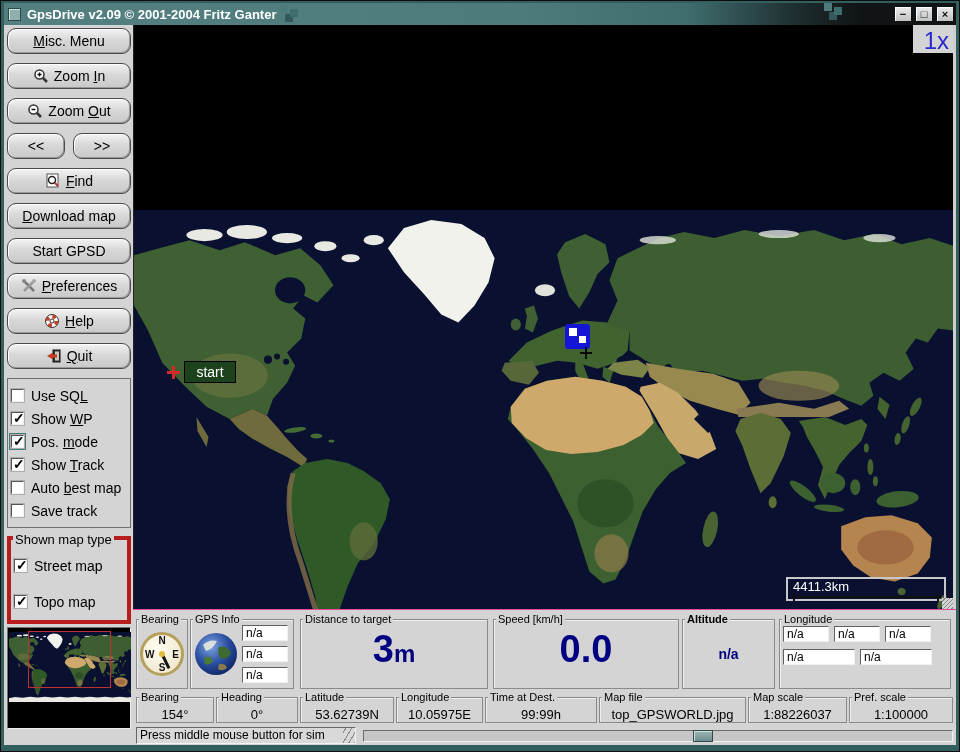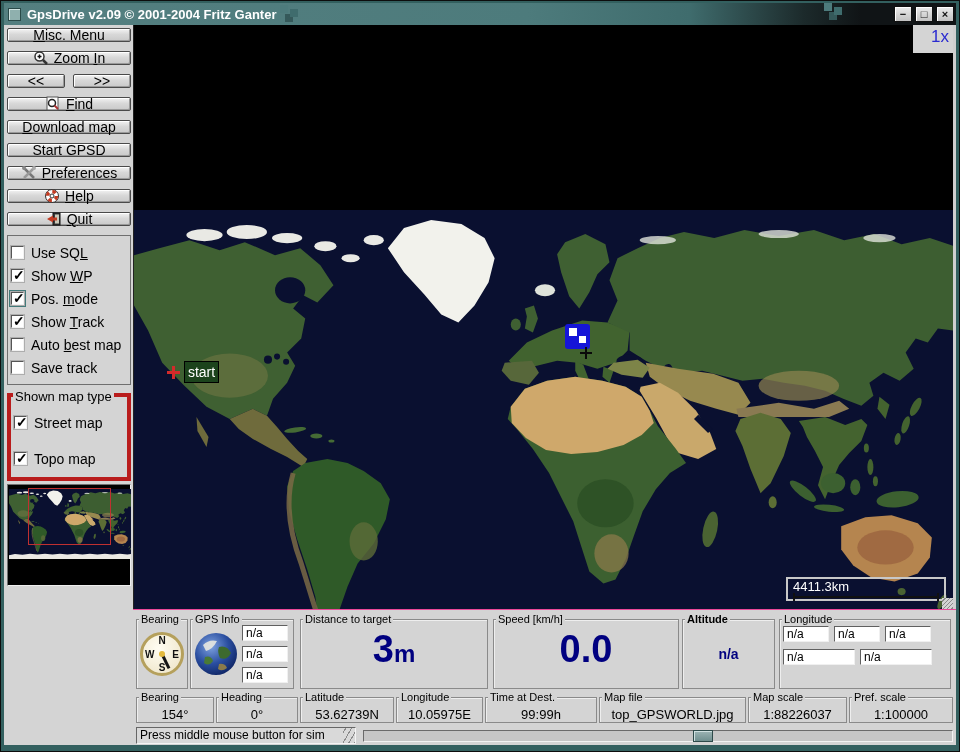--- a/index.html
+++ b/index.html
@@ -21,23 +21,23 @@
   .tbtn { width:18px; height:16px; background:linear-gradient(#ececec,#c2c2c2);
     border:1px solid #101010; box-shadow:inset 1px 1px 0 #fff;
     display:flex; align-items:center; justify-content:center;
     font-size:11px; font-weight:bold; color:#111; line-height:1; }
 
   .main { display:flex; height:720px; background:#d4d4d4; }
 
   
   .sidebar { width:129px; padding:3px 2px 0 3px; background:#d4d4d4; }
   .sbtn { display:flex; align-items:center; justify-content:center; gap:5px;
-    height:14px; margin-bottom:9px; font-size:14px; color:#000; cursor:default;
+    height:26px; margin-bottom:9px; font-size:14px; color:#000; cursor:default;
     background:linear-gradient(180deg,#f3f3f3,#d8d8d8 45%,#c9c9c9);
-    border:1px solid #4a4a4a; border-radius:2px;
+    border:1px solid #4a4a4a; border-radius:9px;
     box-shadow:inset 1px 1px 0 #fff, inset -1px -1px 0 #9a9a9a; }
   .pager { display:flex; gap:8px; margin-bottom:9px; }
   .pager .sbtn { flex:1; margin-bottom:0; }
   .bicon { display:flex; }
 
   .checkgroup { border:1px solid #6f6f6f; padding:5px 3px; background:#d4d4d4; }
   .chkrow { display:flex; align-items:center; gap:7px; height:23px; font-size:14px; }
   .cb { width:13px; height:13px; background:#fff; position:relative; flex:0 0 13px;
     border:1px solid; border-color:#555 #f2f2f2 #f2f2f2 #555; box-shadow:0 0 0 1px #adadad; }
   .cb.on::after { content:"✓"; position:absolute; left:1px; top:-3px;
@@ -56,27 +56,27 @@
   .mini-viewport { position:absolute; left:20px; top:3px; width:83px; height:57px;
     border:1px solid #c03030; }
 
   
   .right-col { flex:1; display:flex; flex-direction:column; min-width:0; }
   .map-area { height:584px; position:relative; background:#000; overflow:hidden;
     border-left:1px solid #222; border-right:3px solid #cfcfcf; }
   .map-area > svg.world { position:absolute; left:0; top:185px; }
 
   .zoom-badge { position:absolute; top:0; right:0; width:40px; height:28px;
-    background:#d4d4d4; color:#2a2ad0; font-size:17px; text-align:right;
+    background:#d4d4d4; color:#2a2ad0; font-size:24px; text-align:right;
     padding:3px 4px 0 0; line-height:1.1; }
 
   .start-cross { position:absolute; left:33px; top:341px; width:13px; height:13px; }
   .start-cross::before { content:""; position:absolute; left:5px; top:0; width:3px; height:13px; background:#d42a2a; }
   .start-cross::after  { content:""; position:absolute; left:0; top:5px; width:13px; height:3px; background:#d42a2a; }
-  .start-label { position:absolute; left:50px; top:336px; width:35px; height:22px;
+  .start-label { position:absolute; left:50px; top:336px; width:52px; height:22px;
     background:#1c431c; border:1px solid #000; color:#fff; font-size:14px;
     text-align:center; line-height:20px; }
 
   .pos-marker { position:absolute; left:431px; top:299px; width:25px; height:25px;
     background:#1515d8; border-radius:3px; }
   .pos-marker i { position:absolute; background:#fff; }
   .pos-marker .q1 { left:4px; top:4px; width:8px; height:8px; }
   .pos-marker .q2 { left:14px; top:12px; width:7px; height:7px; }
   .pos-cross { position:absolute; left:446px; top:322px; width:12px; height:12px; }
   .pos-cross::before { content:""; position:absolute; left:5px; top:0; width:2px; height:12px; background:#0a0a0a; }
@@ -267,20 +267,30 @@
         <span class="bicon">
           <svg width="16" height="16">
               <circle cx="6.5" cy="6.5" r="4.5" fill="#fff" stroke="#333" stroke-width="1.5"></circle>
               <line x1="4.5" y1="6.5" x2="8.5" y2="6.5" stroke="#111" stroke-width="1.5"></line>
               <line x1="6.5" y1="4.5" x2="6.5" y2="8.5" stroke="#111" stroke-width="1.5"></line>
               <line x1="10" y1="10" x2="14" y2="14" stroke="#333" stroke-width="2.5"></line>
             </svg>
         </span>
         <span>Zoom <u>I</u>n</span>
       </div>
+      <div class="sbtn">
+        <span class="bicon">
+          <svg width="16" height="16">
+              <circle cx="6.5" cy="6.5" r="4.5" fill="#fff" stroke="#333" stroke-width="1.5"></circle>
+              <line x1="4.5" y1="6.5" x2="8.5" y2="6.5" stroke="#111" stroke-width="1.5"></line>
+              <line x1="10" y1="10" x2="14" y2="14" stroke="#333" stroke-width="2.5"></line>
+            </svg>
+        </span>
+        <span>Zoom <u>O</u>ut</span>
+      </div>
       <div class="pager">
         <div class="sbtn">
           <span>&lt;&lt;</span>
         </div>
         <div class="sbtn">
           <span>&gt;&gt;</span>
         </div>
       </div>
       <div class="sbtn">
         <span class="bicon">

